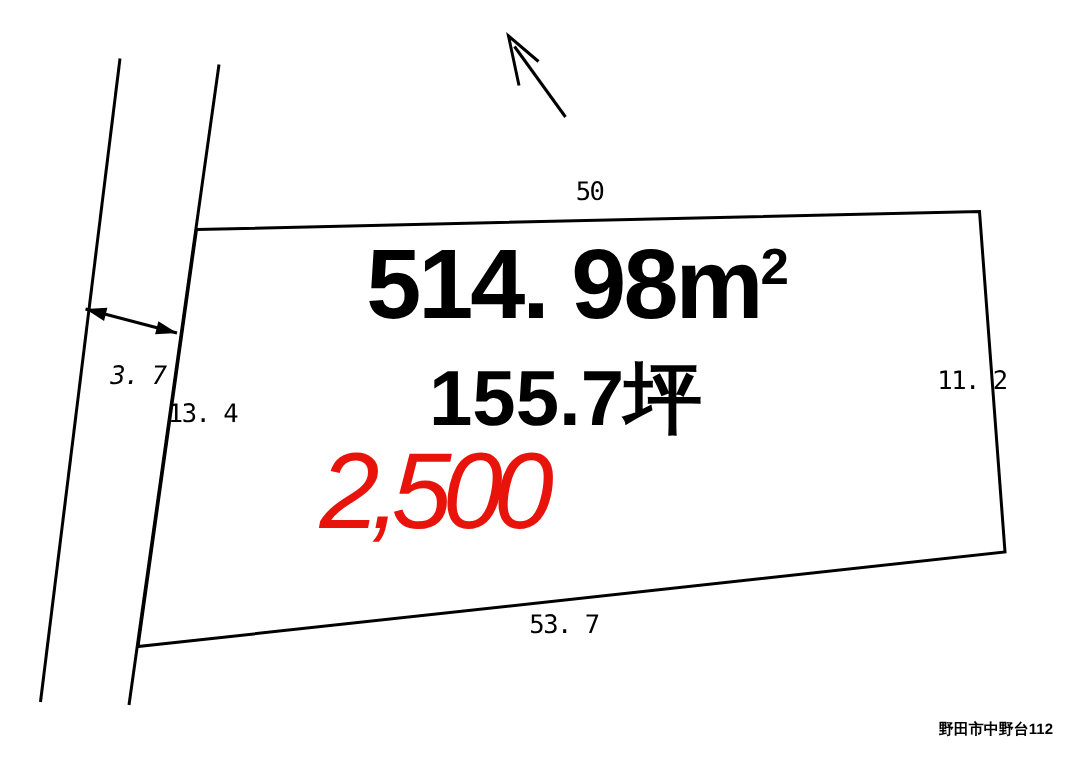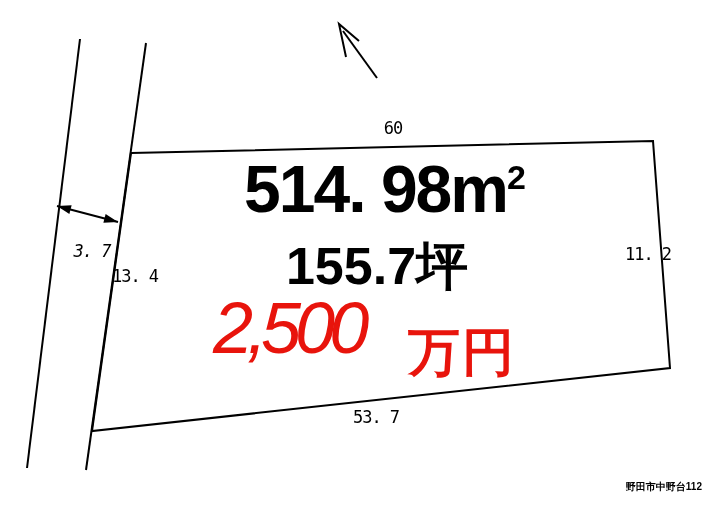--- a/index.html
+++ b/index.html
@@ -79,30 +79,29 @@
       <polyline points="346,57 339,24 359,41" fill="none" stroke="#000" stroke-width="2"></polyline>
     </g>
 
     <g>
       <line x1="57" y1="206" x2="118" y2="222" stroke="#000" stroke-width="2"></line>
       <polygon points="57,206 69.4,214 71.6,205.2" fill="#000"></polygon>
       <polygon points="118,222 103.4,222.8 105.6,214.1" fill="#000"></polygon>
     </g>
   </svg>
 
-  <div class="txt dim dim-top">60</div>
+  <div class="txt dim dim-top">50</div>
   <div class="txt dim dim-right">11. 2</div>
   <div class="txt dim dim-bottom">53. 7</div>
   <div class="txt dim dim-left">13. 4</div>
   <div class="txt dim dim-road">3. 7</div>
 
   <div class="txt area-m2">
     <span>514. 98</span><span>m</span><sup>2</sup>
   </div>
 
   <div class="txt area-tsubo">155.7坪</div>
 
   <div class="txt price-num">2,500</div>
-  <div class="txt price-unit">万円</div>
 
   <div class="txt address">野田市中野台112</div>
 
 </div>
 
 </body></html>

